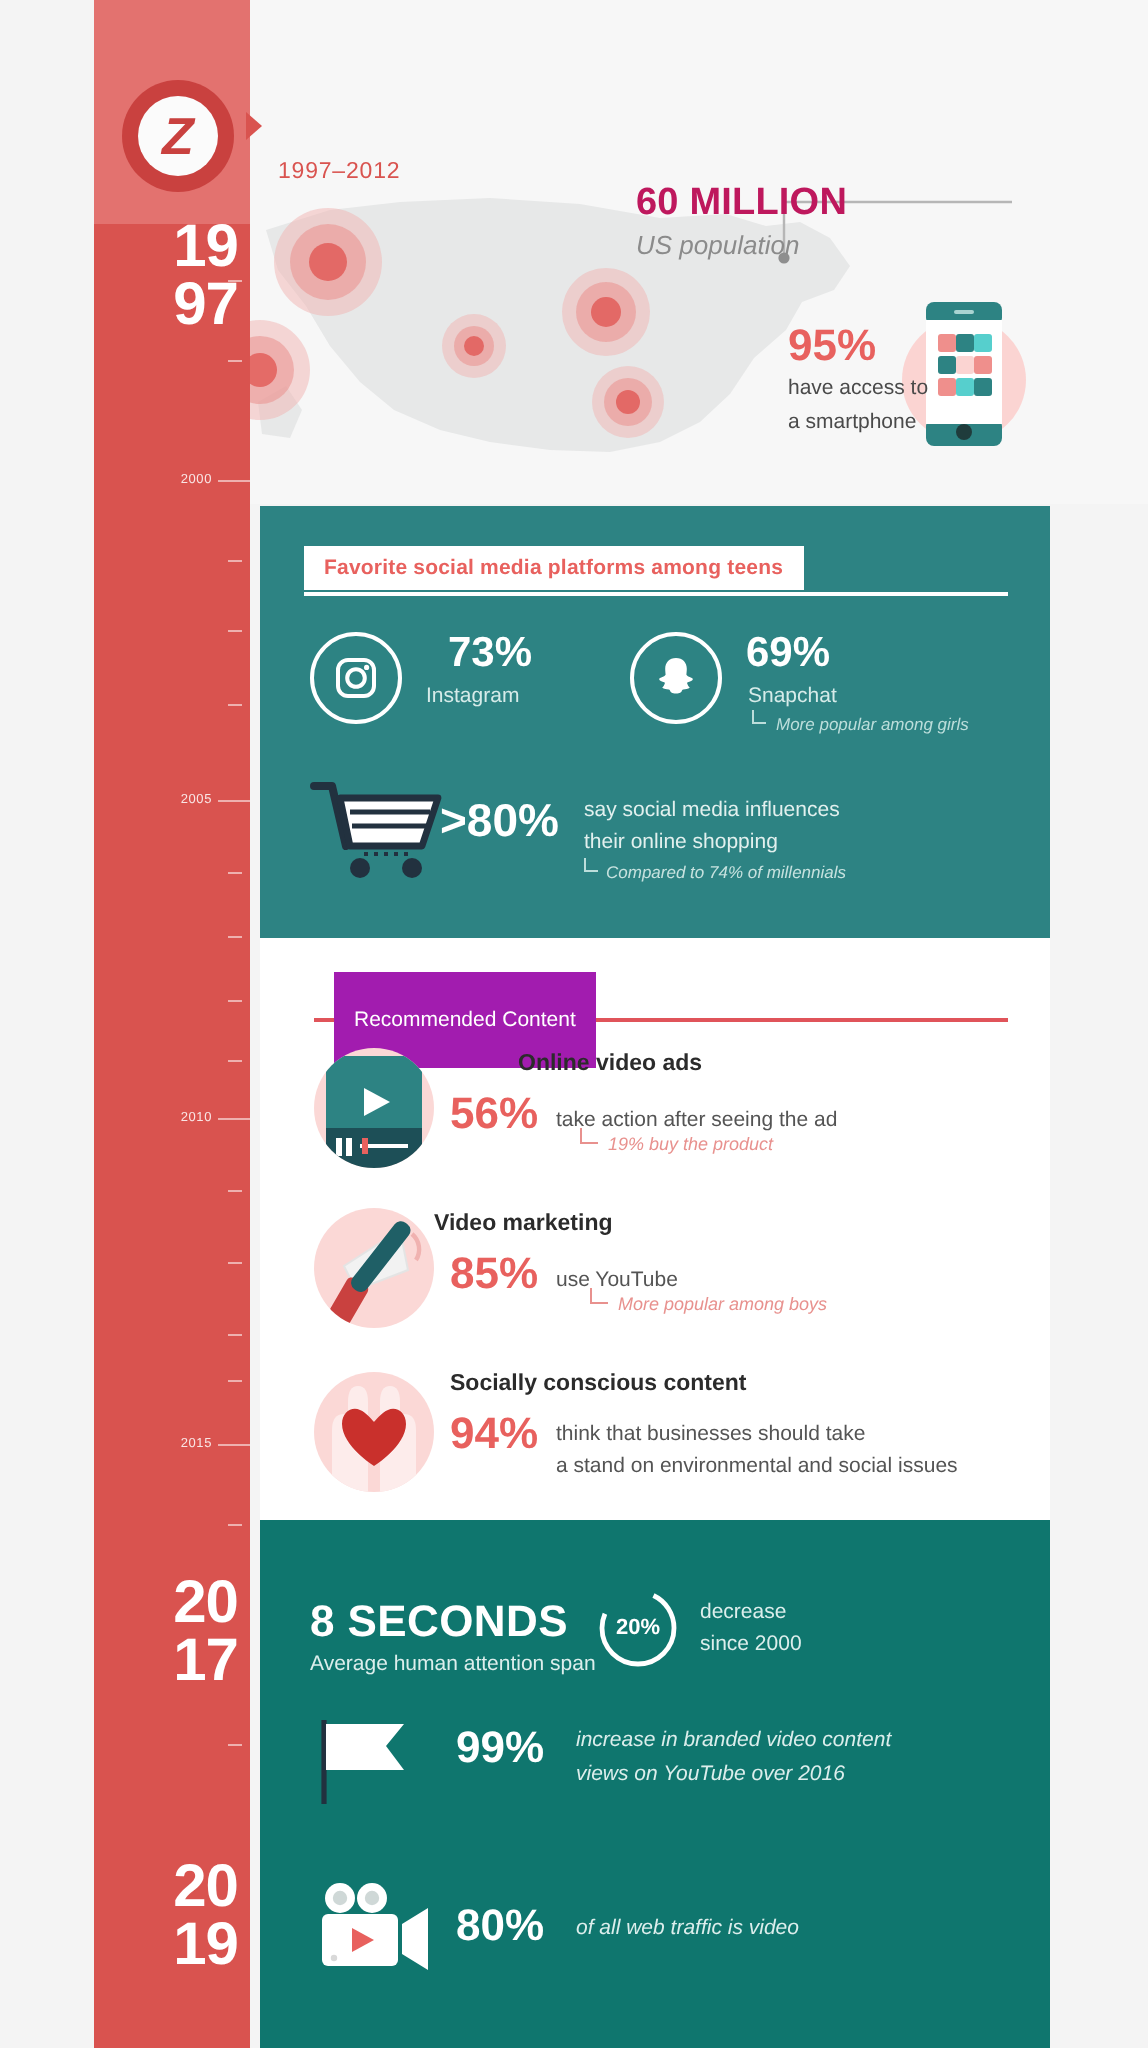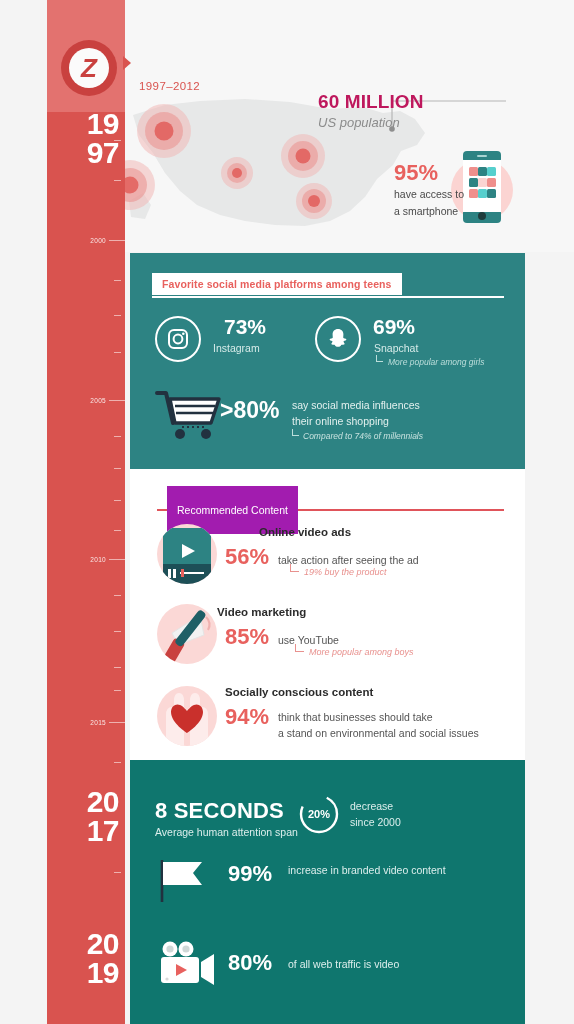--- a/index.html
+++ b/index.html
@@ -255,21 +255,21 @@
     font-size: 11px; font-weight: bold; color: #ffffff;
   }
   .ring-text {
     position: absolute; left: 220px; top: 38px;
     font-size: 10.5px; color: #dceeec; line-height: 1.55;
   }
   .bp-pct {
     position: absolute; font-size: 22px; font-weight: bold; color: #ffffff;
   }
   .bp-text {
-    position: absolute; font-size: 10.5px; color: #dceeec; line-height: 1.6;
+    position: absolute; font-size: 10.5px; color: #dceeec; line-height: 1.6; font-style: italic;
   }
 </style>
 </head>
 <body>
 
 <div id="page">
 
   <div class="map-panel">
     <svg class="map-svg" width="330" height="160" viewBox="0 0 330 160">
       <path d="M8,22 L40,12 L75,8 L120,6 L165,9 L205,16 L238,14 L258,20 L275,18
@@ -461,20 +461,21 @@
       <div>since 2000</div>
     </div>
 
     <svg style="position:absolute; left:26px; top:98px;" width="62" height="46" viewBox="0 0 62 46">
       <line x1="6" y1="2" x2="6" y2="44" stroke="#22313f" stroke-width="2.6"></line>
       <path d="M7 4 L46 4 L37 15 L46 27 L7 27 Z" fill="#ffffff"></path>
     </svg>
     <div class="bp-pct" style="left:98px; top:101px;">99%</div>
     <div class="bp-text" style="left:158px; top:102px;">
       <div>increase in branded video content</div>
+      <div>views on YouTube over 2016</div>
     </div>
 
     <svg style="position:absolute; left:26px; top:180px;" width="66" height="50" viewBox="0 0 66 50">
       <circle cx="14" cy="9" r="7.5" fill="#ffffff"></circle>
       <circle cx="30" cy="9" r="7.5" fill="#ffffff"></circle>
       <circle cx="14" cy="9" r="3.6" fill="#cfd8d7"></circle>
       <circle cx="30" cy="9" r="3.6" fill="#cfd8d7"></circle>
       <rect x="5" y="17" width="38" height="26" rx="3" fill="#ffffff"></rect>
       <polygon points="45,22 58,14 58,45 45,37" fill="#ffffff"></polygon>
       <polygon points="20,24 20,36 31,30" fill="#e8615e"></polygon>

